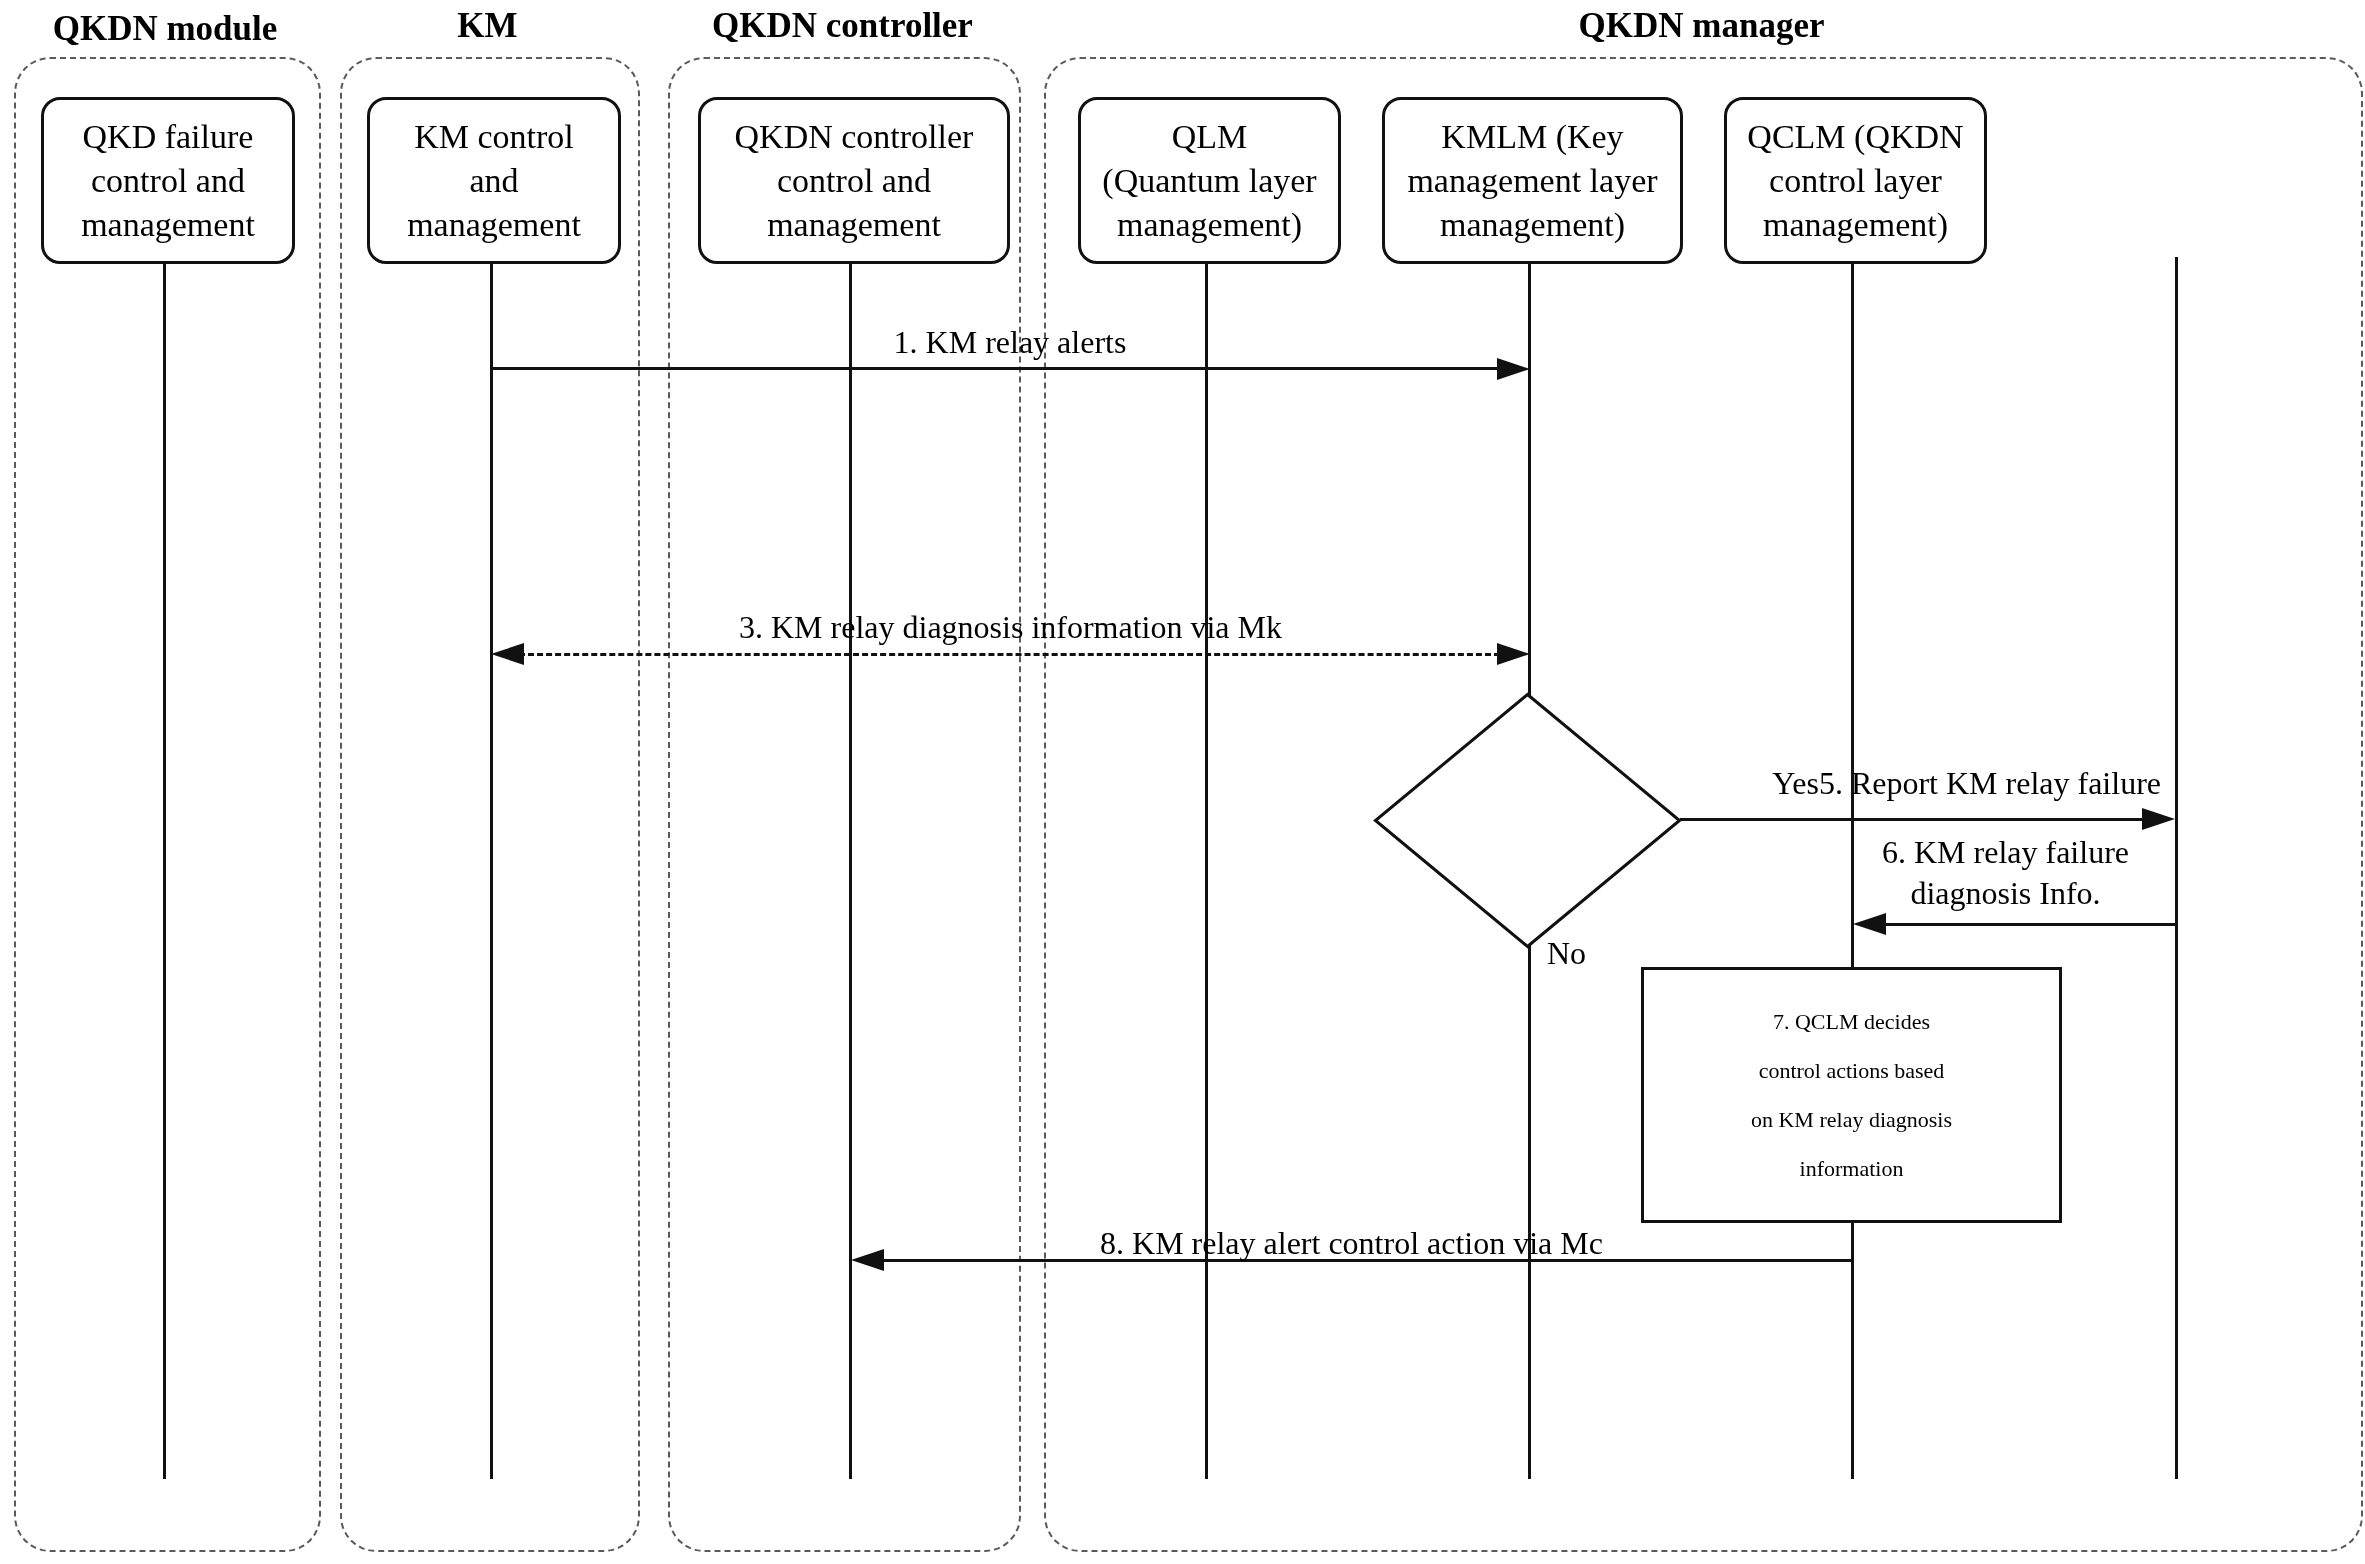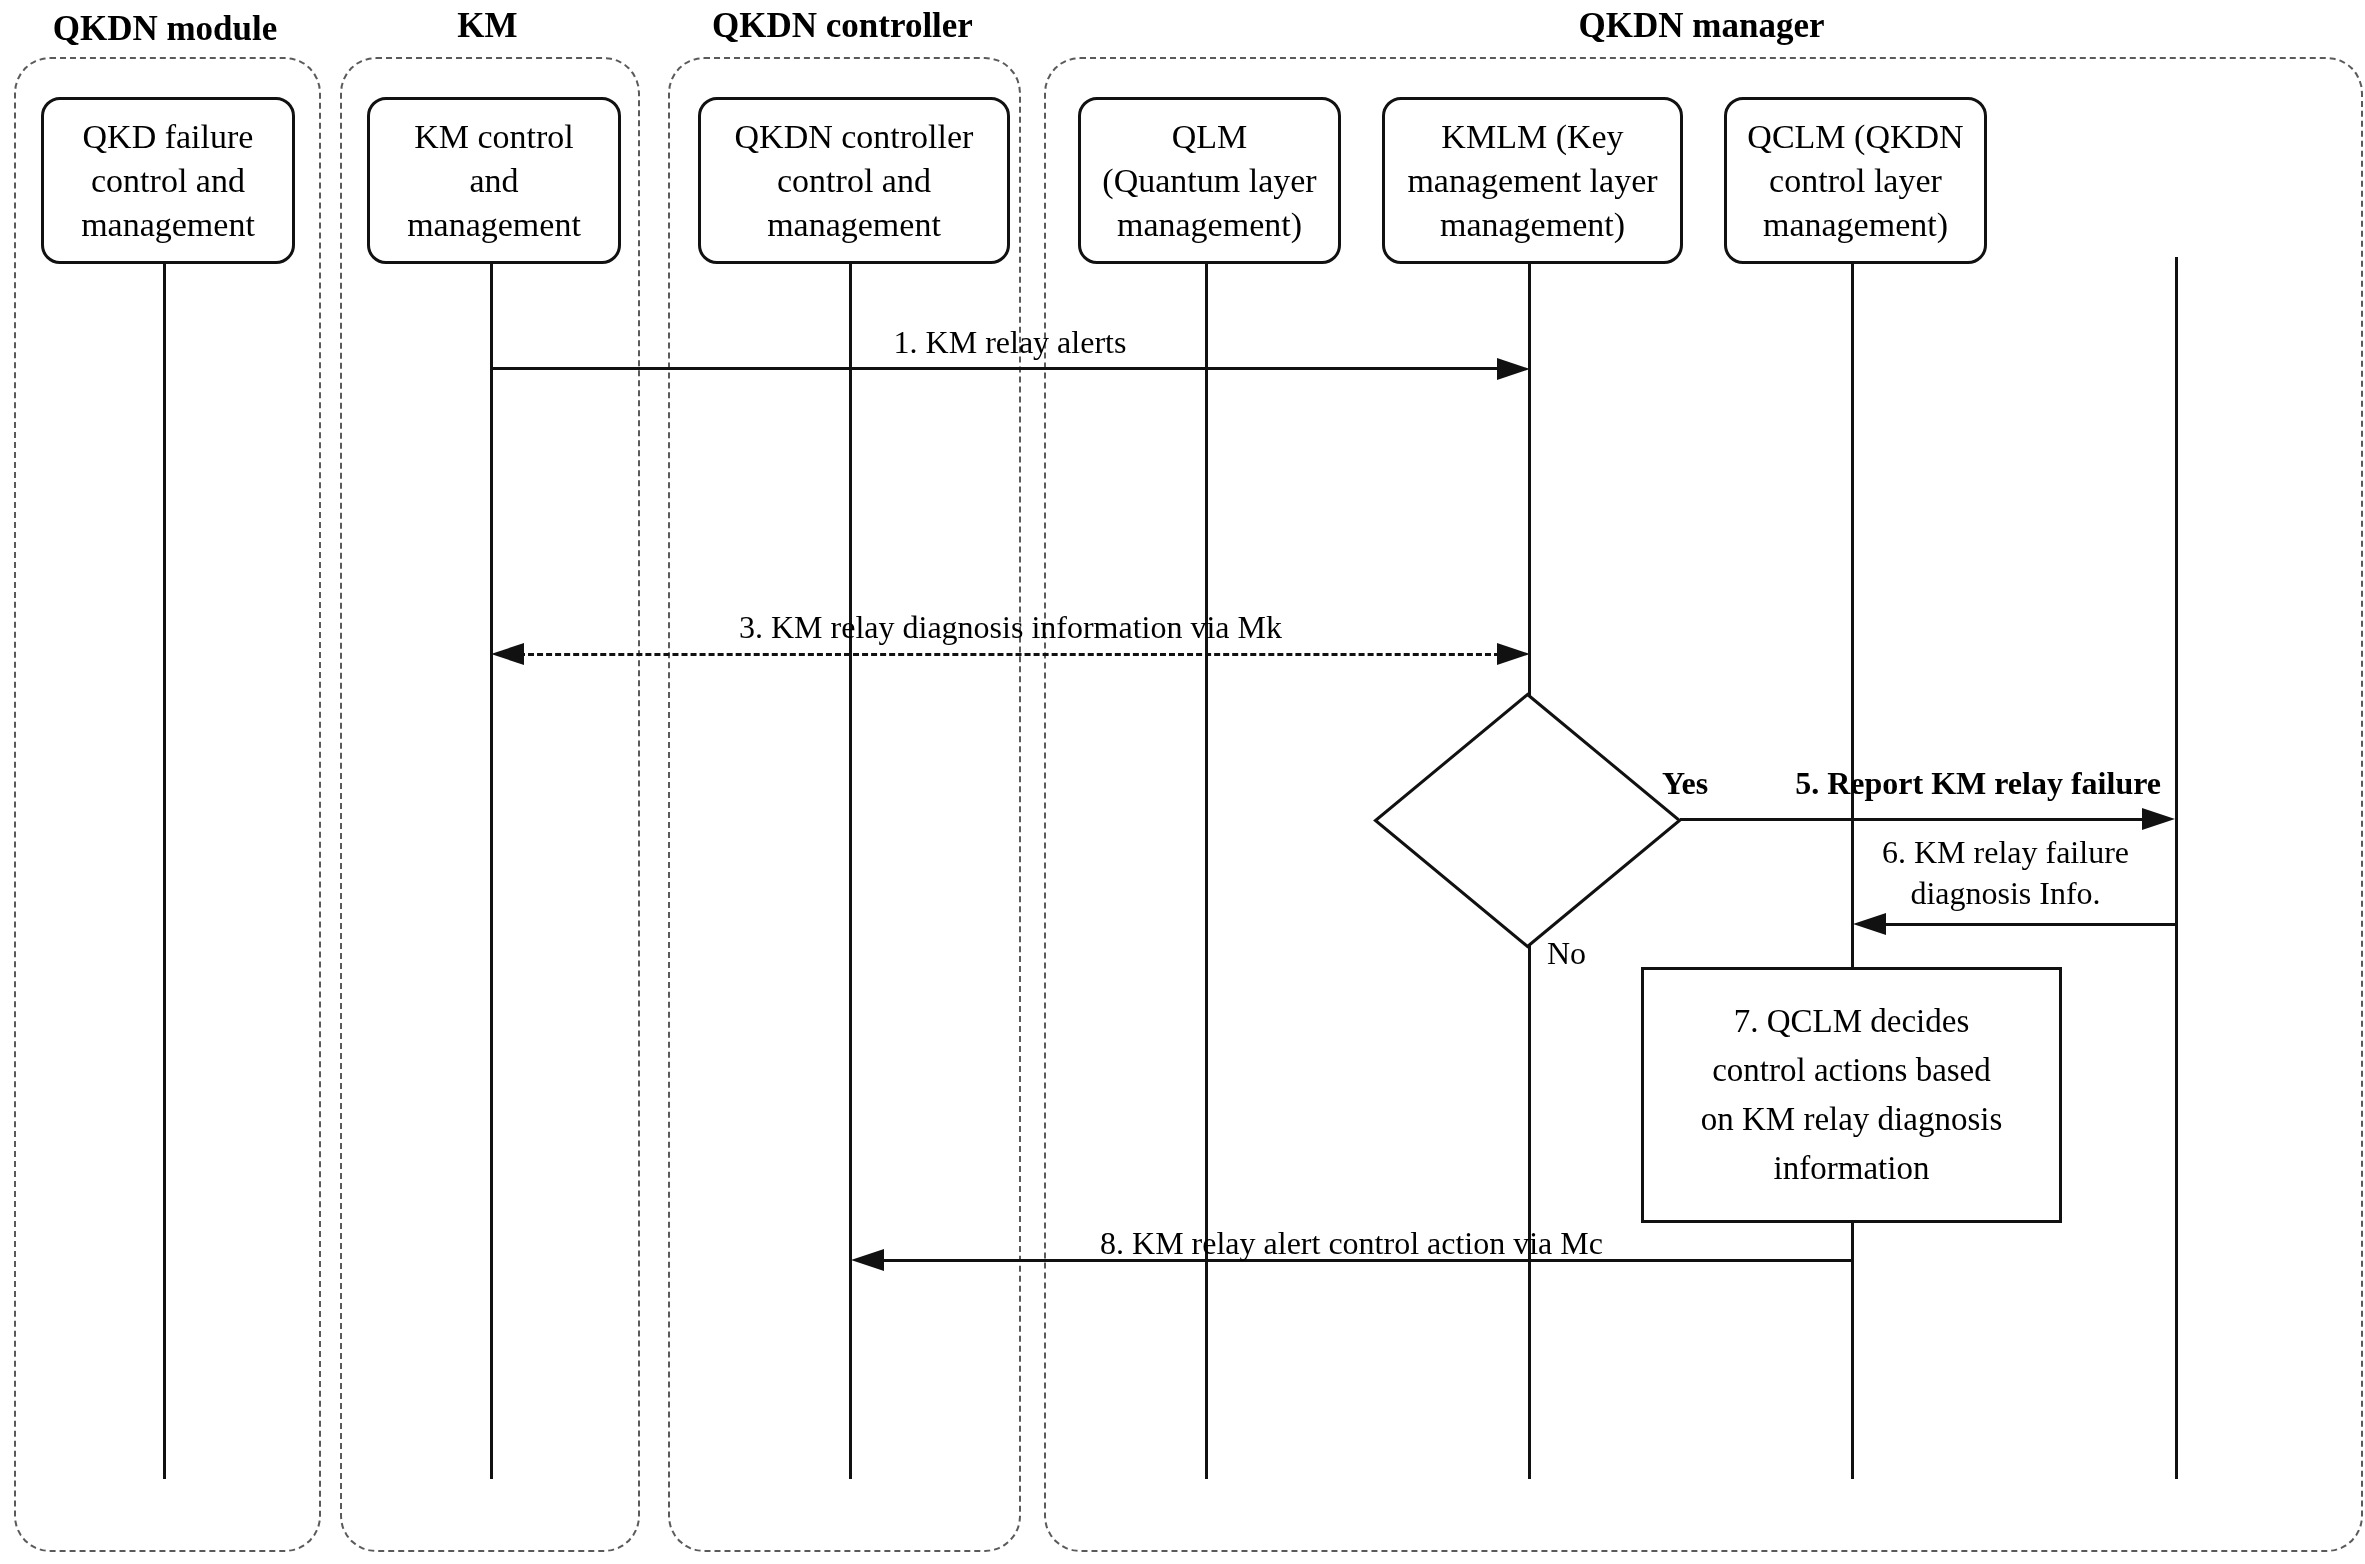--- a/index.html
+++ b/index.html
@@ -25,21 +25,21 @@
     position:absolute;border:3.5px solid #111;background:#fff;
     display:flex;align-items:center;justify-content:center;text-align:center;
     white-space:pre-line;z-index:4;
   }
   .diamond-svg{position:absolute;z-index:4;}
   .diamond-label{
     position:absolute;font-size:32px;line-height:42px;text-align:center;
     white-space:pre-line;z-index:5;
   }
   .guard{position:absolute;font-size:32px;line-height:38px;z-index:6;}
-  .m5row{position:absolute;display:flex;justify-content:space-between;font-size:32px;line-height:38px;z-index:6;font-weight:bold;}
+  .m5row{position:absolute;display:flex;justify-content:flex-end;font-size:32px;line-height:38px;z-index:6;}
 </style>
 </head>
 <body>
 
 <div class="canvas">
 
   <div class="grp" style="left:14px;top:57px;width:303px;height:1491px;"></div>
   <div class="grp" style="left:340px;top:57px;width:296px;height:1491px;"></div>
   <div class="grp" style="left:668px;top:57px;width:349px;height:1491px;"></div>
   <div class="grp" style="left:1044px;top:57px;width:1315px;height:1491px;"></div>
@@ -97,21 +97,21 @@
   <div class="hline" style="left:1680px;top:818px;width:464px;"></div>
   <div class="arr arr-r" style="left:2142px;top:808px;"></div>
 
   <div class="mlabel" style="left:1832px;top:832px;width:347px;line-height:41px;">6. KM relay failure
 diagnosis Info.</div>
   <div class="hline" style="left:1882px;top:923px;width:294px;"></div>
   <div class="arr arr-l" style="left:1853px;top:913px;"></div>
 
   <div class="guard" style="left:1547px;top:934px;">No</div>
 
-  <div class="abox" style="left:1641px;top:967px;width:415px;height:250px;font-size:33px;line-height:49px;">7. QCLM decides
+  <div class="abox" style="left:1641px;top:967px;width:415px;height:250px;font-size:22px;line-height:49px;">7. QCLM decides
 control actions based
 on KM relay diagnosis
 information</div>
 
   <div class="mlabel" style="left:961px;top:1224px;width:781px;">8. KM relay alert control action via Mc</div>
   <div class="hline" style="left:880px;top:1259px;width:972px;"></div>
   <div class="arr arr-l" style="left:851px;top:1249px;"></div>
 
 </div>
 

